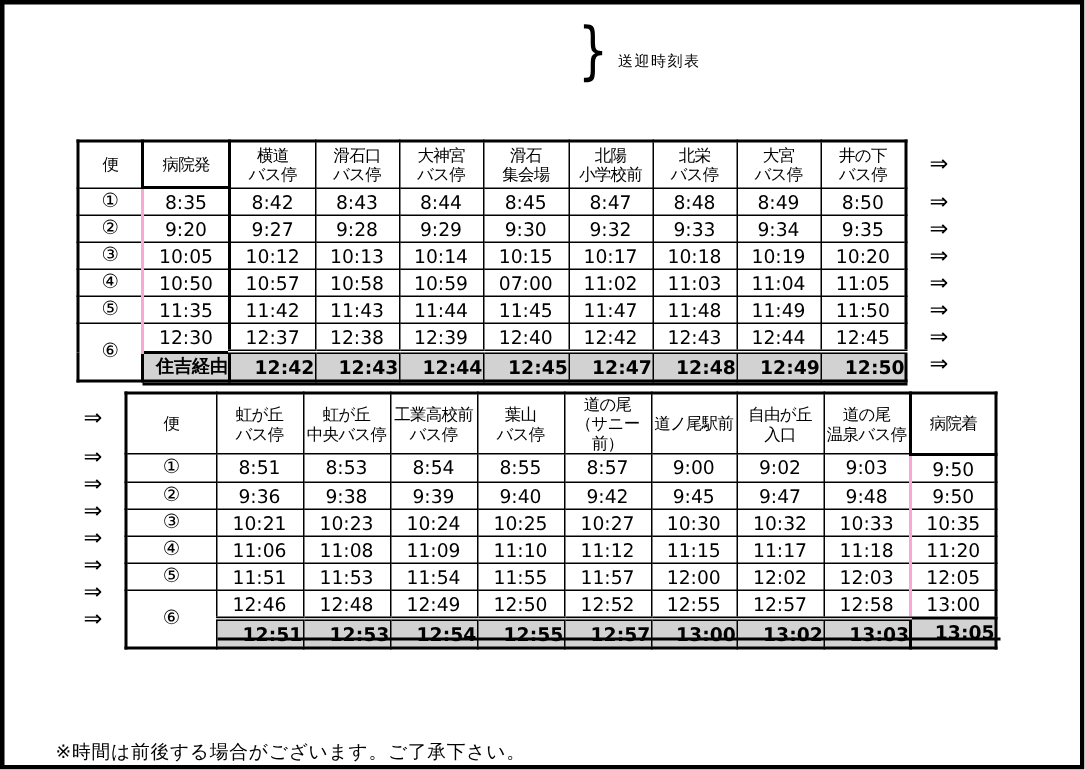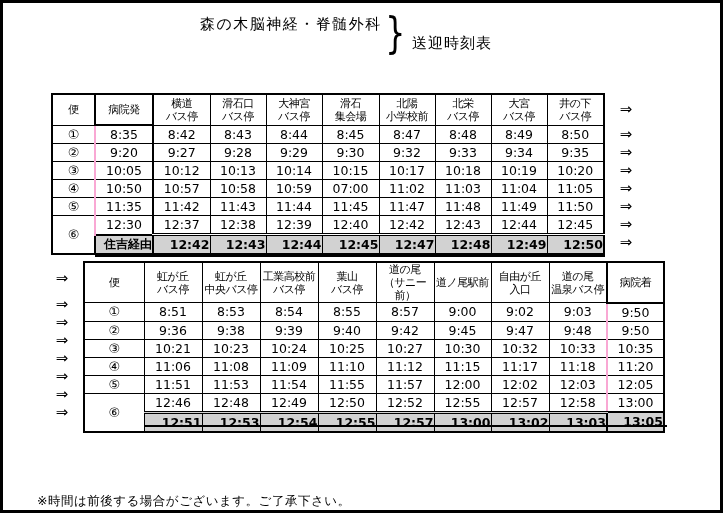--- a/index.html
+++ b/index.html
@@ -1,21 +1,21 @@
 <!DOCTYPE html>
 <html style="--hl: #d2d2d2; --red: #ff0000;"><head>
 <meta charset="utf-8">
 <style>
   html,body{margin:0;padding:0;background:#fff;}
   body{font-family:"DejaVu Sans","Liberation Sans",sans-serif;color:#000;}
   .page{position:relative;width:723px;height:513px;box-sizing:border-box;border:3px solid #000;background:#fff;overflow:hidden;}
   .clinic{position:absolute;left:197px;top:11px;}
   .clinic-line{font-size:15px;line-height:21px;letter-spacing:1.5px;white-space:nowrap;}
   .brace{position:absolute;left:379px;top:8px;font-size:42px;line-height:46px;font-weight:normal;transform:scaleX(.75);}
-  .subtitle{position:absolute;left:409px;top:31px;font-size:15px;letter-spacing:1px;white-space:nowrap;}
+  .subtitle{position:absolute;left:409px;top:31px;font-size:10px;letter-spacing:1px;white-space:nowrap;}
   .revision{position:absolute;top:57px;right:21px;font-size:12px;color:var(--red,#f00);white-space:nowrap;}
   .section-title{position:absolute;left:36px;top:66px;font-size:15px;font-weight:bold;letter-spacing:.5px;white-space:nowrap;}
   table.tt{position:absolute;border-collapse:collapse;table-layout:fixed;background:#fff;border:2px solid #000;}
   .tt th,.tt td{border:1px solid #000;padding:0;text-align:center;vertical-align:middle;}
   .tt th{font-weight:normal;font-size:11px;line-height:13px;white-space:pre-line;height:29px;letter-spacing:-.5px;}
   .tt td{font-size:12.5px;height:17px;line-height:17px;white-space:nowrap;}
   .tt td.trip{font-size:13px;}
   .tt td.dashed{border-top:1px dashed #000;}
   .tt td.dbltop{border-top:3px double #000;}
   .tt td.thickL{border-left:2px solid #f9a8d4;}
@@ -33,21 +33,20 @@
   .offline{position:absolute;height:2px;background:#000;}
   .line1{left:92px;top:252px;width:510px;}
   .line2{left:142px;top:422px;width:522px;}
   .footer{position:absolute;left:34px;top:470px;font-size:12.5px;letter-spacing:.5px;white-space:nowrap;margin-top:20px;}
 </style>
 </head>
 <body>
 
 <div class="page">
   <div class="clinic">
-    <div class="clinic-line">森の木脳神経・脊髄外科</div>
   </div>
   <div class="brace">}</div>
   <div class="subtitle">送迎時刻表</div>
 
   <table id="t1" class="tt">
       <colgroup>
         <col style="width: 43px;">
         <col style="width: 58px;">
         <col style="width: 57px;">
         <col style="width: 56px;">

